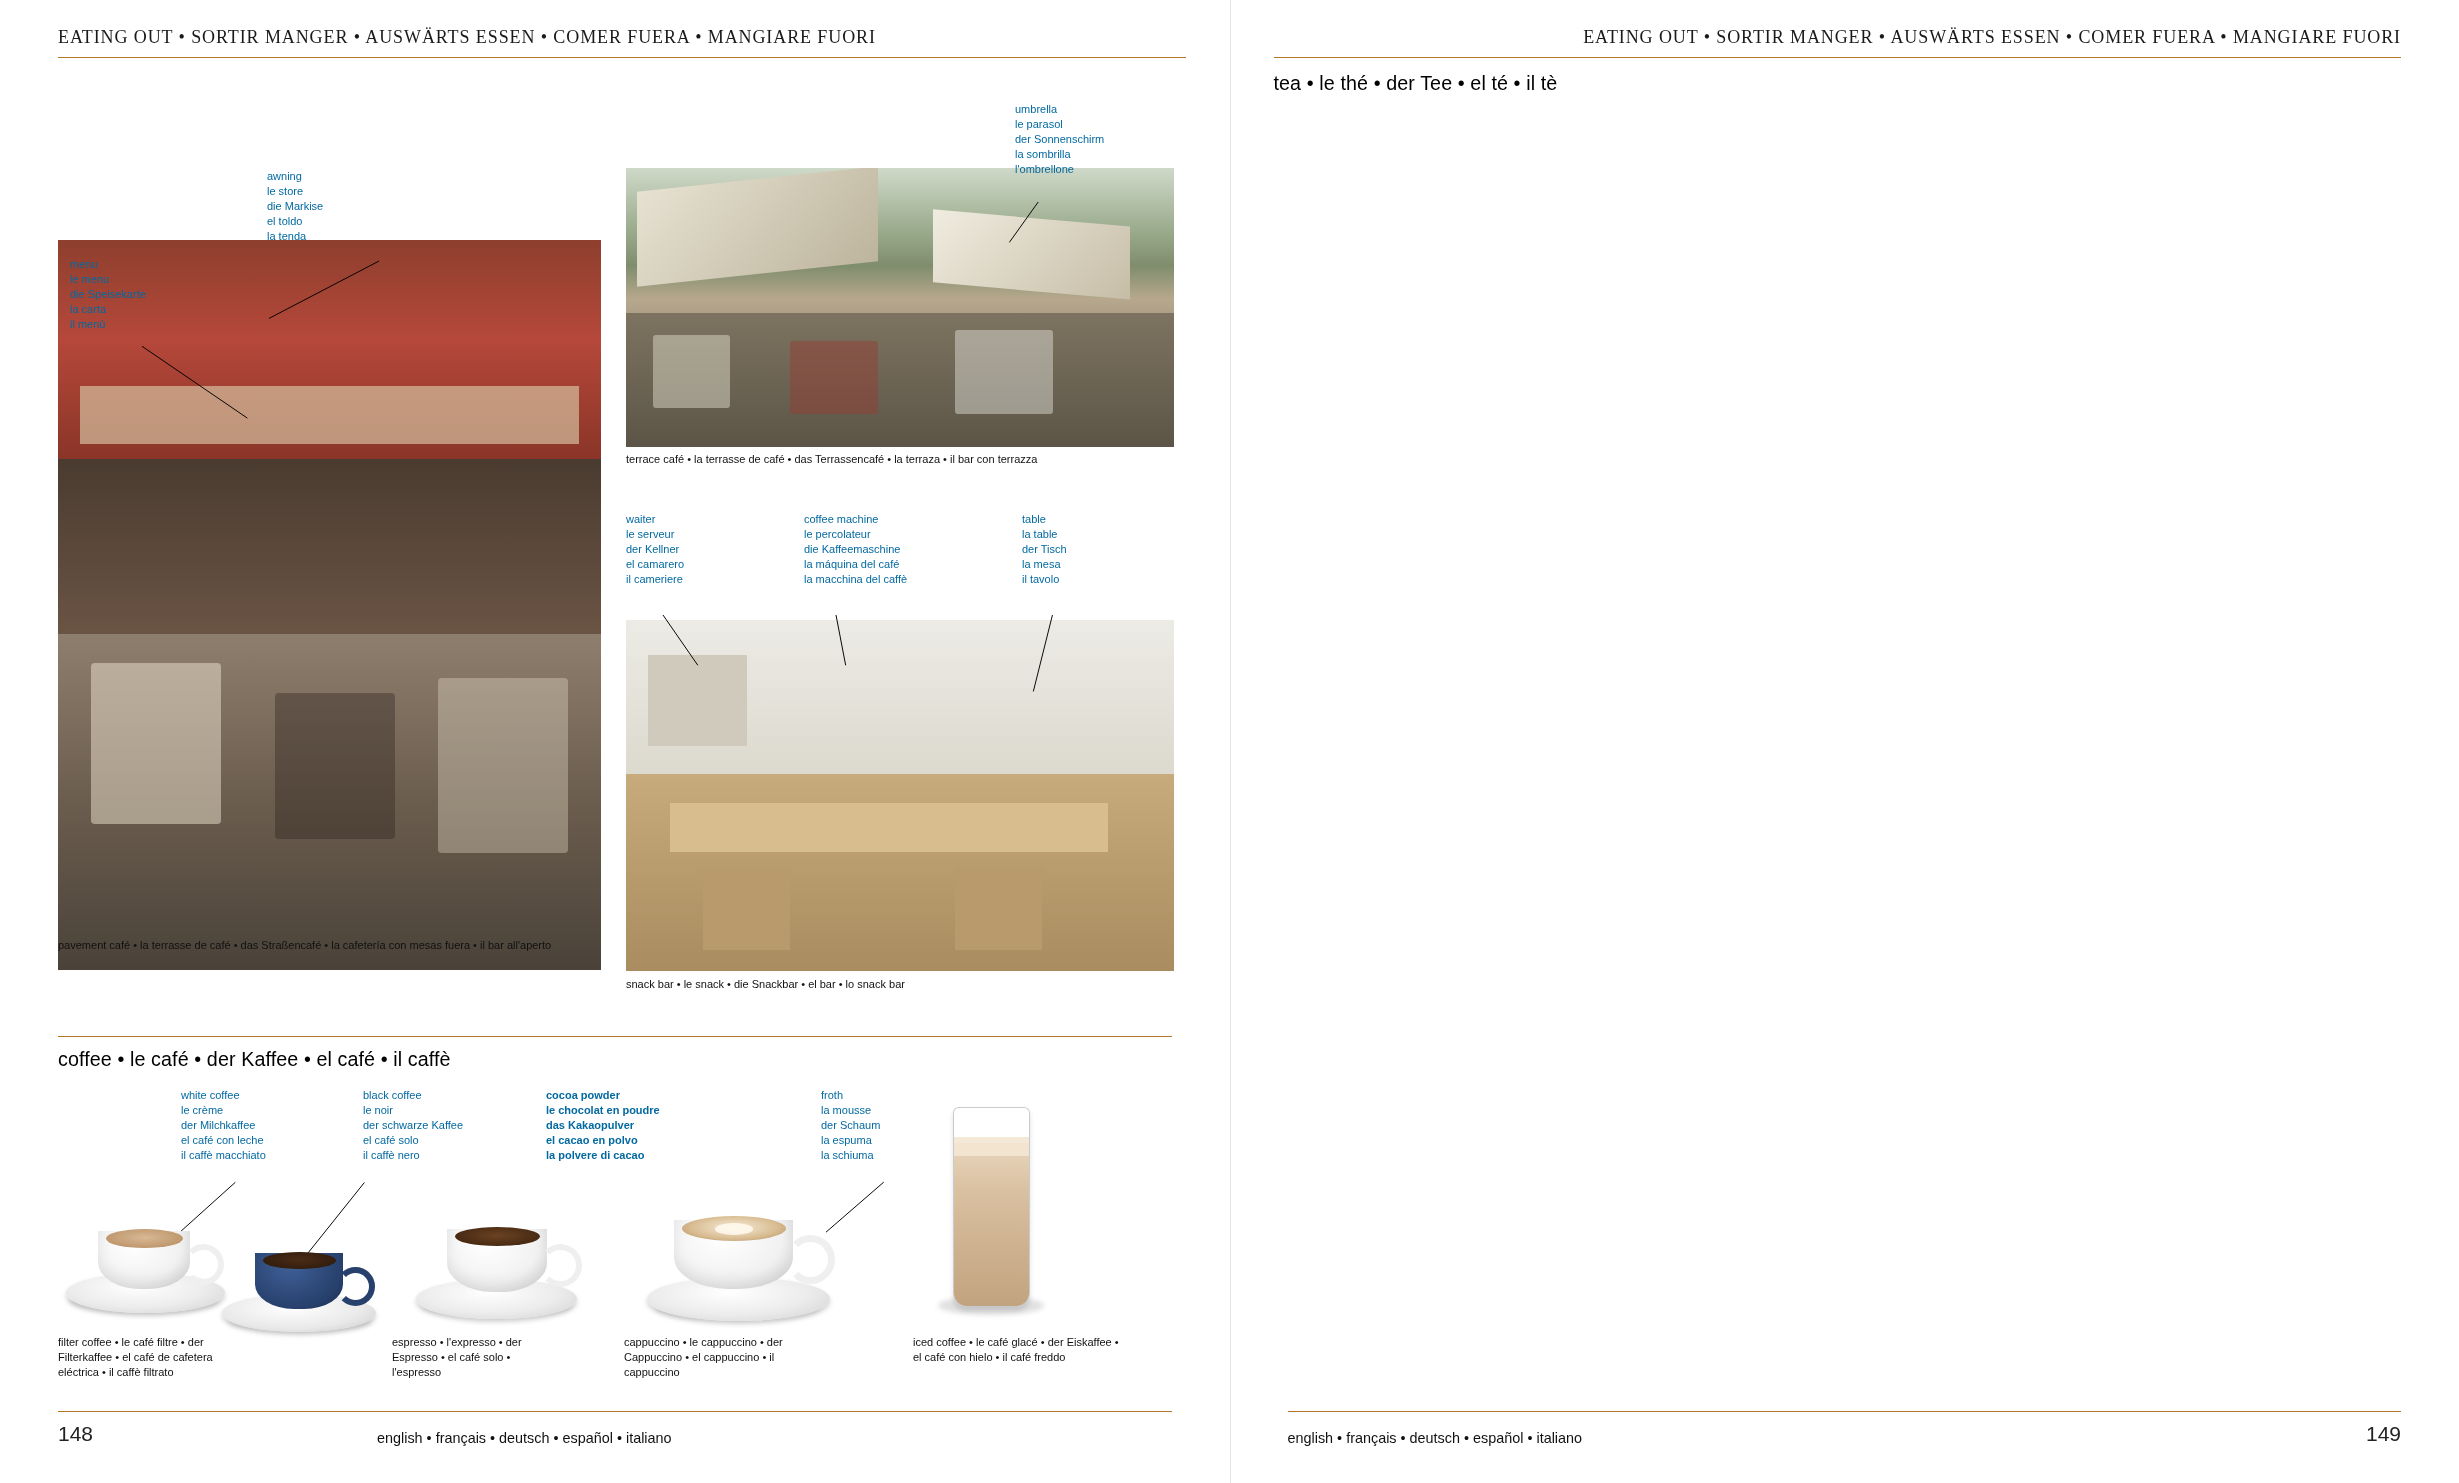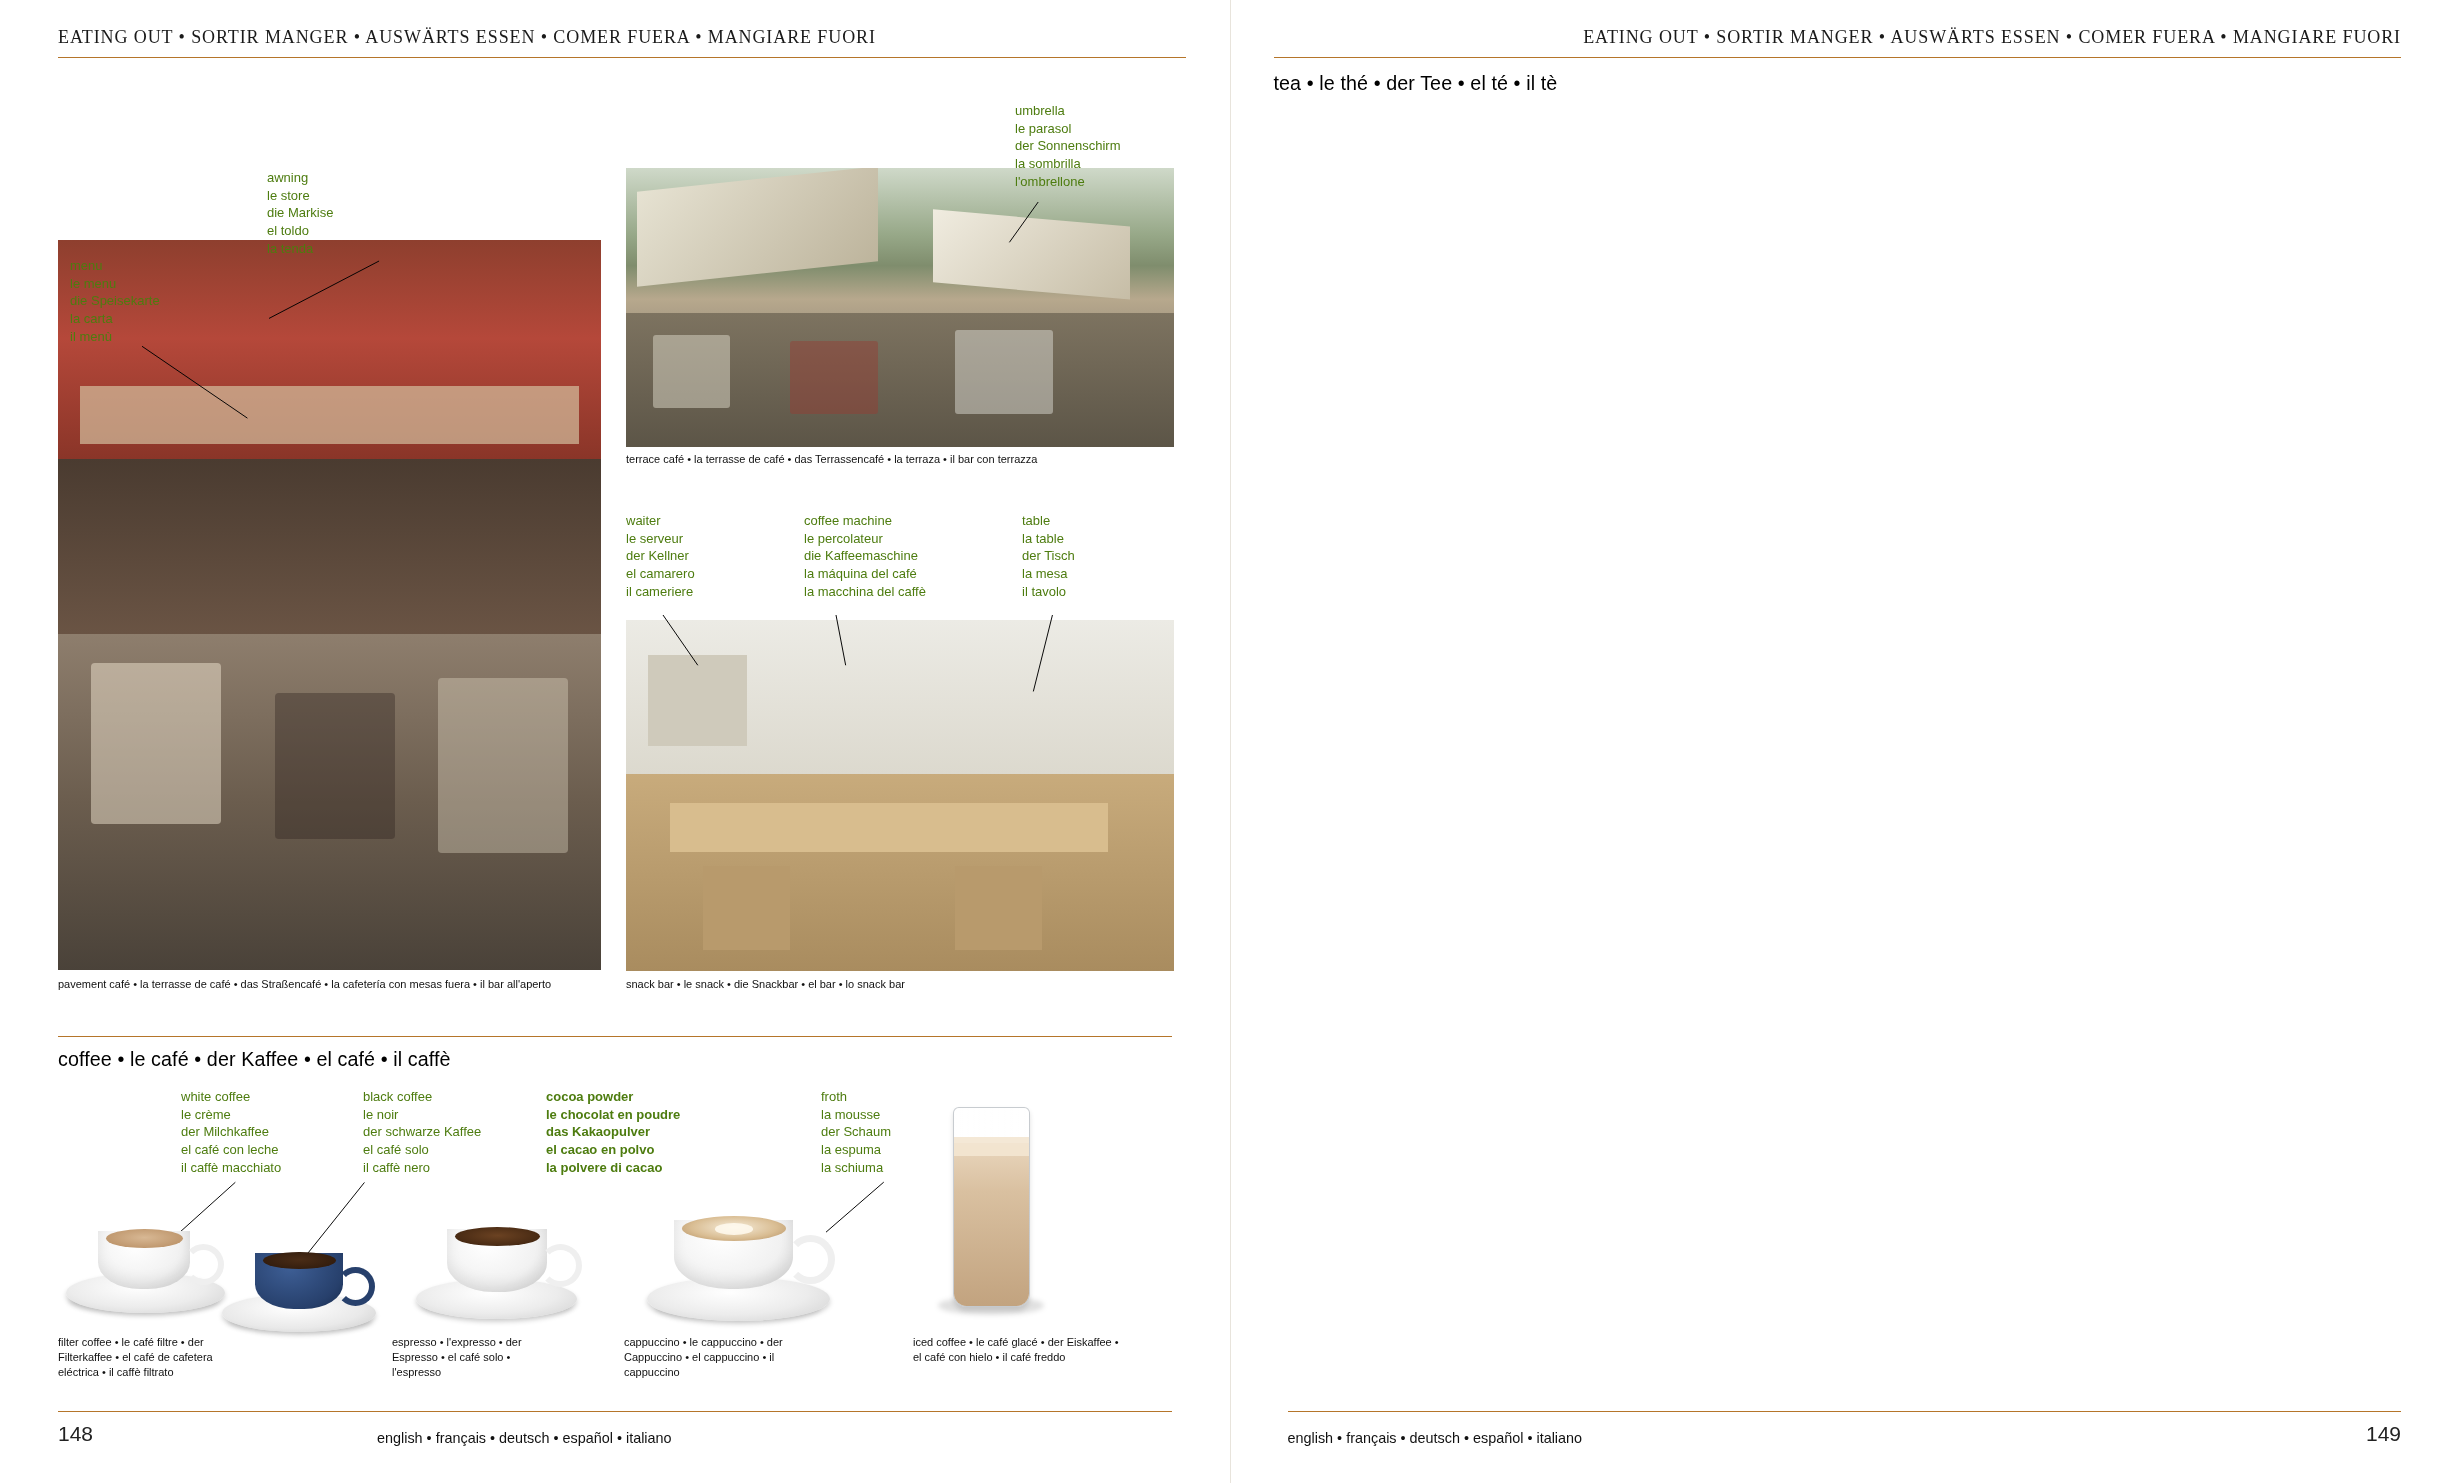--- a/index.html
+++ b/index.html
@@ -67,23 +67,23 @@
     font-weight: normal;
     font-size: 19.7px;
     margin: 8.6px 0 7.7px 0;
     line-height: 1.32;
     letter-spacing: 0.1px;
   }
 
   
   .lbl {
     font-family: "Liberation Sans", sans-serif;
-    font-size: 13px;
+    font-size: 11px;
     line-height: 1.36;
-    color: #4d7c0f;
+    color: #0369a1;
   }
   .cap {
     font-family: "Liberation Sans", sans-serif;
     font-size: 11px;
     line-height: 1.38;
     color: #111;
   }
 
   
   .abs { position: absolute; }
@@ -264,21 +264,21 @@
 
     <div class="lbl abs" style="left:1022px; top:512px; white-space:pre-line;">table
 la table
 der Tisch
 la mesa
 il tavolo</div>
     <svg class="abs" style="left:1033px;top:615px;width:58px;height:86px;overflow:visible;" viewBox="0 0 60 90" width="58" height="86">
         <line x1="20" y1="0" x2="0" y2="80" stroke="#000" stroke-width="1"></line>
       </svg>
 
-    <div class="cap abs" style="left:58px; top:977px; width:538px;">pavement café • la terrasse de café • das Straßencafé • la cafetería con mesas fuera • il bar all'aperto</div>
+    <div class="cap abs" style="left:58px; top:938px; width:538px;">pavement café • la terrasse de café • das Straßencafé • la cafetería con mesas fuera • il bar all'aperto</div>
     <div class="cap abs" style="left:626px; top:977px; width:500px;">snack bar • le snack • die Snackbar • el bar • lo snack bar</div>
 
     <div class="abs" style="left:58px; top:1036px; width:1114px;">
       <div class="rule thin"></div>
       <h2 class="subsection">coffee • le café • der Kaffee • el café • il caffè</h2>
     </div>
 
     <div class="lbl abs" style="left:181px; top:1088px; white-space:pre-line;">white coffee
 le crème
 der Milchkaffee

